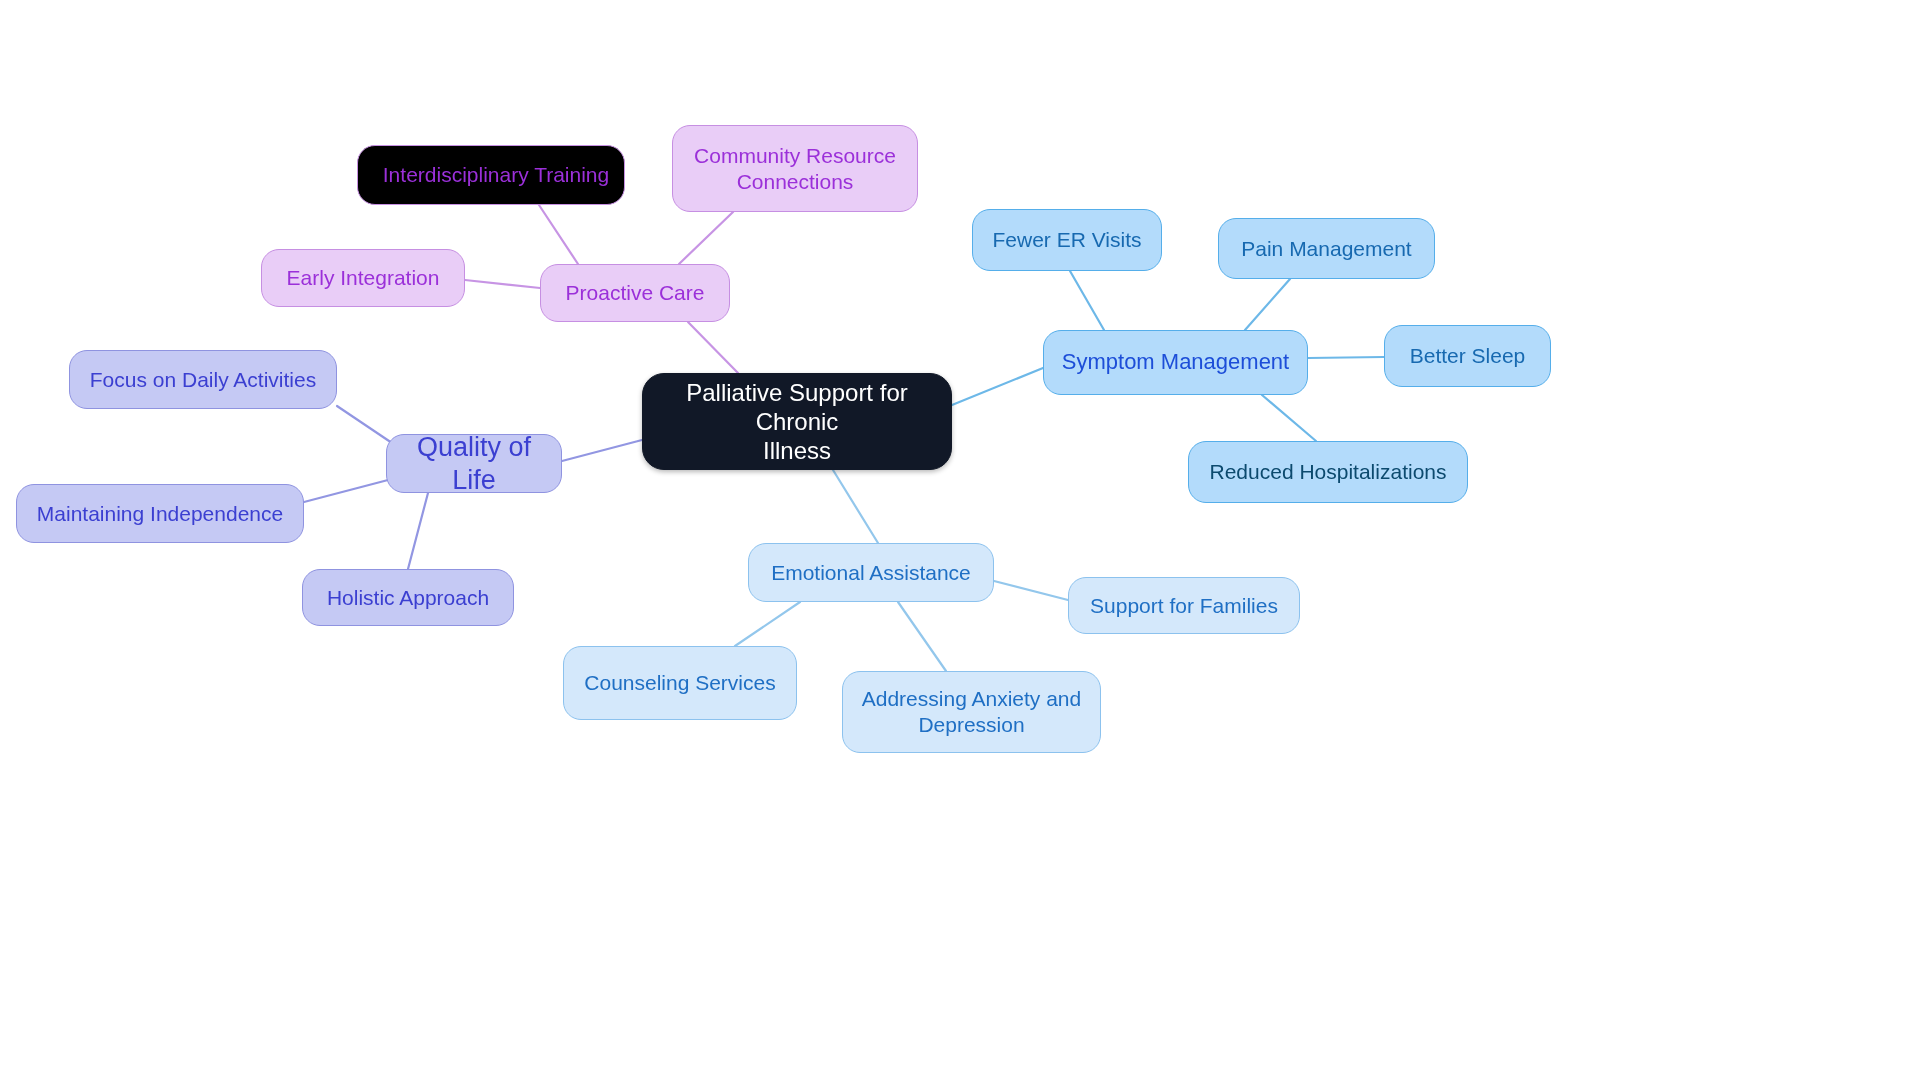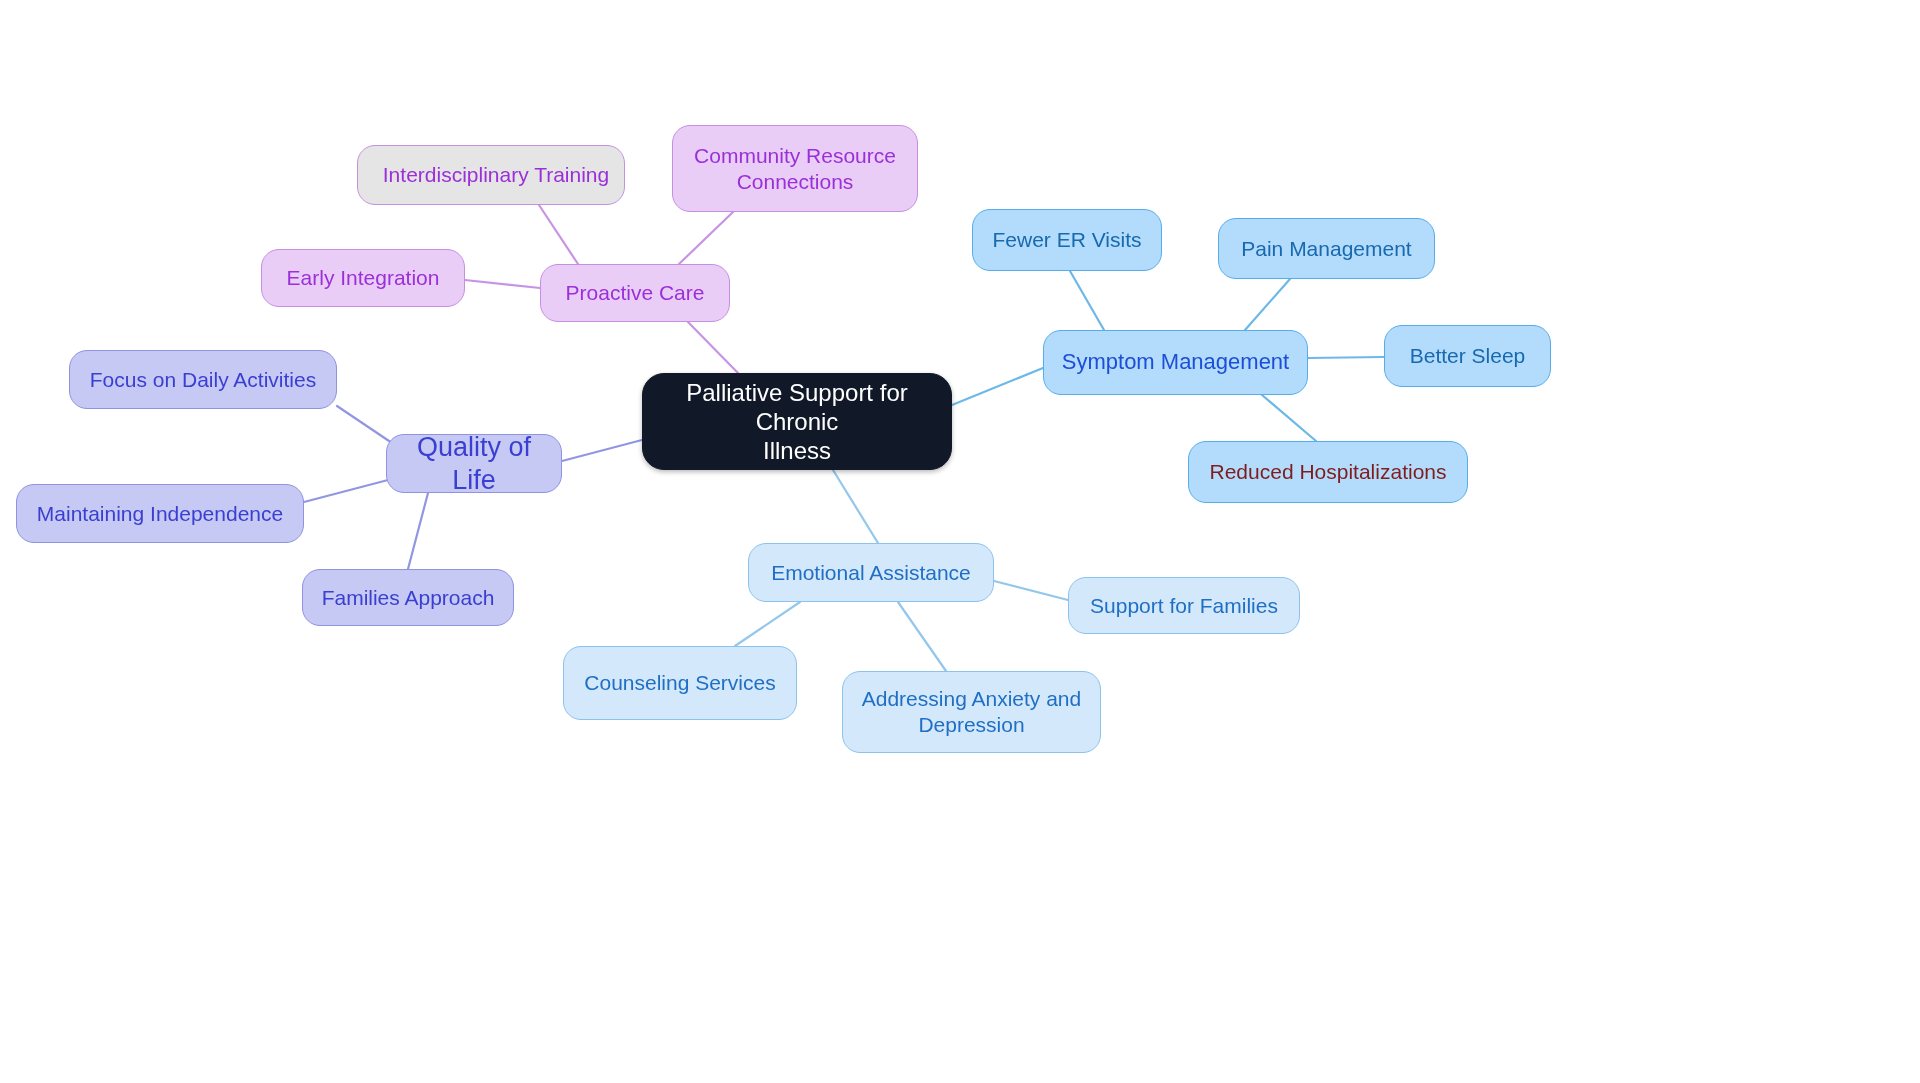--- a/index.html
+++ b/index.html
@@ -69,29 +69,29 @@
       <line x1="578" y1="264" x2="539" y2="205" stroke="#c794e4" stroke-width="2.2" stroke-linecap="round"></line>
       <line x1="679" y1="264" x2="733" y2="212" stroke="#c794e4" stroke-width="2.2" stroke-linecap="round"></line>
     </svg>
   <div id="node-layer">
       <div class="node root" style="left: 642px; top: 373px; width: 310px; height: 97px; background: rgb(17, 24, 39); border-color: rgb(17, 24, 39); color: rgb(255, 255, 255); font-size: 24px;"><span class="label">Palliative Support for Chronic
 Illness</span></div>
       <div class="node" style="left: 1043px; top: 330px; width: 265px; height: 65px; background: rgb(179, 219, 251); border-color: rgb(85, 174, 234); color: #1d4ed8; font-size: 22px;"><span class="label">Symptom Management</span></div>
       <div class="node" style="left: 972px; top: 209px; width: 190px; height: 62px; background: rgb(179, 219, 251); border-color: rgb(85, 174, 234); color: rgb(23, 105, 176); font-size: 21px;"><span class="label">Fewer ER Visits</span></div>
       <div class="node" style="left: 1218px; top: 218px; width: 217px; height: 61px; background: rgb(179, 219, 251); border-color: rgb(85, 174, 234); color: rgb(23, 105, 176); font-size: 21px;"><span class="label">Pain Management</span></div>
       <div class="node" style="left: 1384px; top: 325px; width: 167px; height: 62px; background: rgb(179, 219, 251); border-color: rgb(85, 174, 234); color: rgb(23, 105, 176); font-size: 21px;"><span class="label">Better Sleep</span></div>
-      <div class="node" style="left: 1188px; top: 441px; width: 280px; height: 62px; background: rgb(179, 219, 251); border-color: rgb(85, 174, 234); color: #7f1d1d; font-size: 21px;"><span class="label">Reduced Hospitalizations</span></div>
+      <div class="node" style="left: 1188px; top: 441px; width: 280px; height: 62px; background: rgb(179, 219, 251); border-color: rgb(85, 174, 234); color: #0c4a6e; font-size: 21px;"><span class="label">Reduced Hospitalizations</span></div>
       <div class="node" style="left: 748px; top: 543px; width: 246px; height: 59px; background: rgb(212, 232, 251); border-color: rgb(140, 194, 238); color: rgb(31, 111, 196); font-size: 21px; justify-content: flex-end;"><span class="label">Emotional Assistance</span></div>
       <div class="node" style="left: 1068px; top: 577px; width: 232px; height: 57px; background: rgb(212, 232, 251); border-color: rgb(140, 194, 238); color: rgb(31, 111, 196); font-size: 21px;"><span class="label">Support for Families</span></div>
       <div class="node" style="left: 563px; top: 646px; width: 234px; height: 74px; background: rgb(212, 232, 251); border-color: rgb(140, 194, 238); color: rgb(31, 111, 196); font-size: 21px;"><span class="label">Counseling Services</span></div>
       <div class="node" style="left: 842px; top: 671px; width: 259px; height: 82px; background: rgb(212, 232, 251); border-color: rgb(140, 194, 238); color: rgb(31, 111, 196); font-size: 21px;"><span class="label">Addressing Anxiety and
 Depression</span></div>
       <div class="node" style="left: 386px; top: 434px; width: 176px; height: 59px; background: rgb(197, 201, 244); border-color: rgb(143, 147, 224); color: rgb(59, 63, 209); font-size: 27px;"><span class="label">Quality of Life</span></div>
       <div class="node" style="left: 69px; top: 350px; width: 268px; height: 59px; background: rgb(197, 201, 244); border-color: rgb(143, 147, 224); color: rgb(59, 63, 209); font-size: 21px;"><span class="label">Focus on Daily Activities</span></div>
       <div class="node" style="left: 16px; top: 484px; width: 288px; height: 59px; background: rgb(197, 201, 244); border-color: rgb(143, 147, 224); color: rgb(59, 63, 209); font-size: 21px;"><span class="label">Maintaining Independence</span></div>
-      <div class="node" style="left: 302px; top: 569px; width: 212px; height: 57px; background: rgb(197, 201, 244); border-color: rgb(143, 147, 224); color: rgb(59, 63, 209); font-size: 21px;"><span class="label">Families Approach</span></div>
+      <div class="node" style="left: 302px; top: 569px; width: 212px; height: 57px; background: rgb(197, 201, 244); border-color: rgb(143, 147, 224); color: rgb(59, 63, 209); font-size: 21px;"><span class="label">Holistic Approach</span></div>
       <div class="node" style="left: 540px; top: 264px; width: 190px; height: 58px; background: rgb(233, 205, 247); border-color: rgb(198, 143, 226); color: rgb(155, 48, 217); font-size: 21px;"><span class="label">Proactive Care</span></div>
       <div class="node" style="left: 261px; top: 249px; width: 204px; height: 58px; background: rgb(233, 205, 247); border-color: rgb(198, 143, 226); color: rgb(155, 48, 217); font-size: 21px;"><span class="label">Early Integration</span></div>
-      <div class="node" style="left: 357px; top: 145px; width: 268px; height: 60px; background: #e5e5e5; border-color: rgb(198, 143, 226); color: rgb(155, 48, 217); font-size: 21px; padding-left: 24px;"><span class="label">Interdisciplinary Training</span></div>
+      <div class="node" style="left: 357px; top: 145px; width: 268px; height: 60px; background: #000000; border-color: rgb(198, 143, 226); color: rgb(155, 48, 217); font-size: 21px; padding-left: 24px;"><span class="label">Interdisciplinary Training</span></div>
       <div class="node" style="left: 672px; top: 125px; width: 246px; height: 87px; background: rgb(233, 205, 247); border-color: rgb(198, 143, 226); color: rgb(155, 48, 217); font-size: 21px;"><span class="label">Community Resource
 Connections</span></div>
     </div>
 </div>
 
 </body></html>

